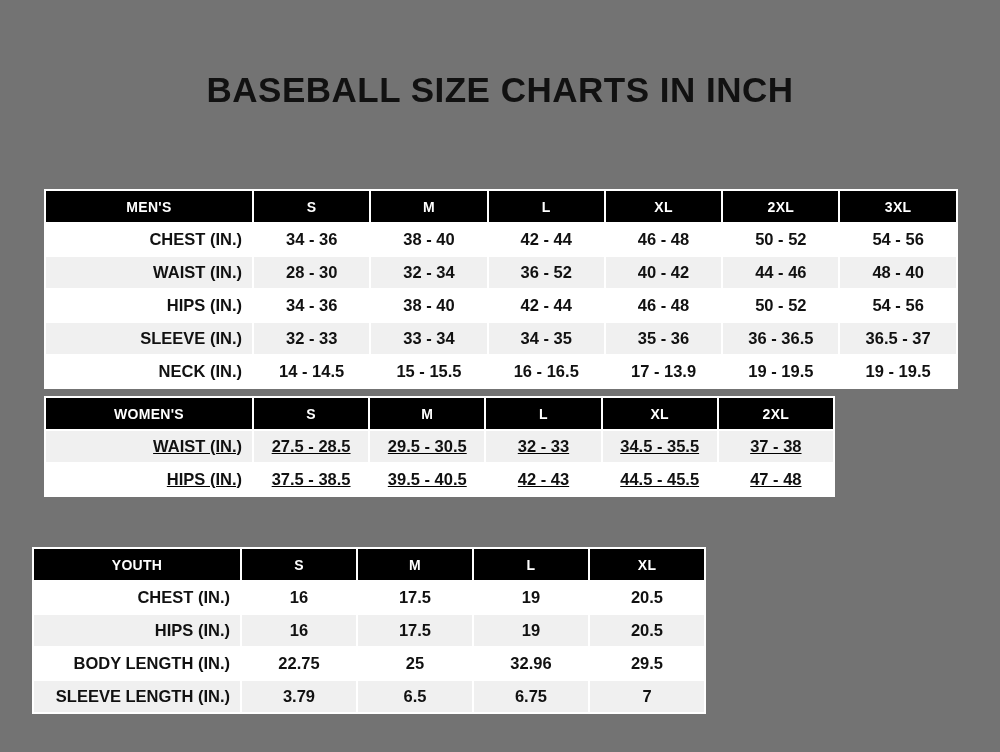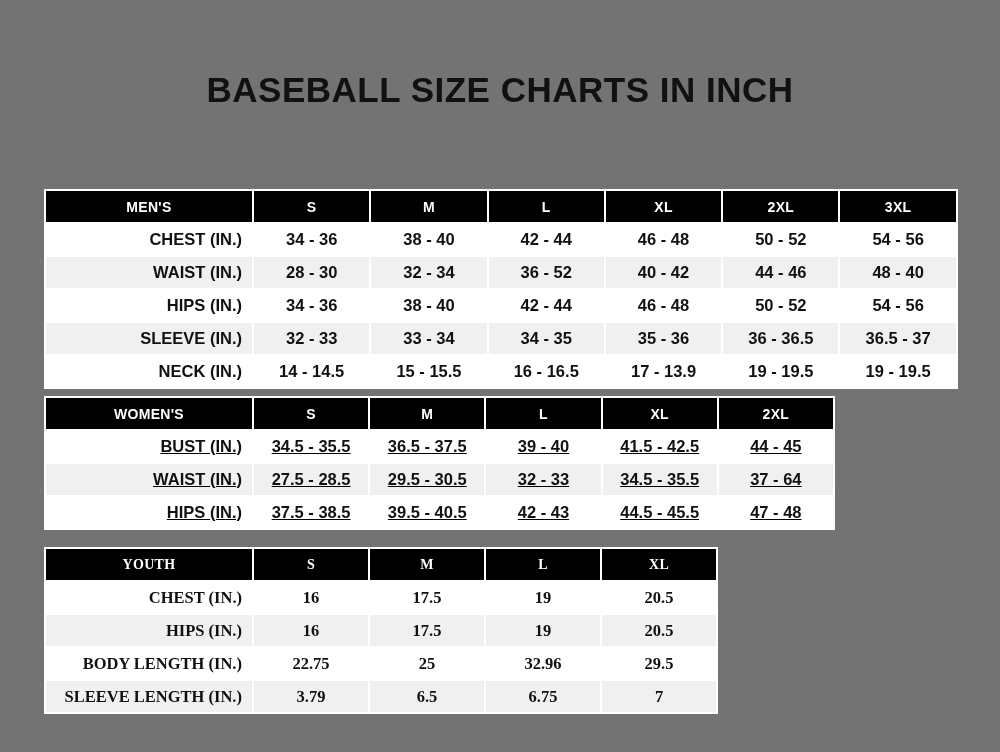--- a/index.html
+++ b/index.html
@@ -71,21 +71,21 @@
   }
   
   #mens-table  { top: 189px; left: 44px; width: 912px; }
   #mens-table col.c0 { width: 208px; }
   #mens-table col.cx { width: 117.3px; }
 
   #womens-table { top: 396px; left: 44px; width: 789px; text-decoration: underline; }
   #womens-table col.c0 { width: 208px; }
   #womens-table col.cx { width: 116.2px; }
 
-  #youth-table { top: 547px; left: 44px; width: 672px; font-family: Liberation Serif, serif; }
+  #youth-table { top: 547px; left: 32px; width: 672px; }
   #youth-table col.c0 { width: 208px; }
   #youth-table col.cx { width: 116px; }
 </style>
 </head>
 <body>
 
 <div class="page">
 
   <div class="chart-title">BASEBALL SIZE CHARTS IN INCH</div>
 
@@ -172,35 +172,27 @@
       <tr>
         <th class="rowlabel">WOMEN'S</th>
         <th>S</th>
         <th>M</th>
         <th>L</th>
         <th>XL</th>
         <th>2XL</th>
       </tr>
     </thead>
     <tbody>
-      <tr class="even">
-        <td class="rowlabel">BUST (IN.)</td>
-        <td>34.5 - 35.5</td>
-        <td>36.5 - 37.5</td>
-        <td>39 - 40</td>
-        <td>41.5 - 42.5</td>
-        <td>44 - 45</td>
-      </tr>
       <tr class="odd">
         <td class="rowlabel">WAIST (IN.)</td>
         <td>27.5 - 28.5</td>
         <td>29.5 - 30.5</td>
         <td>32 - 33</td>
         <td>34.5 - 35.5</td>
-        <td>37 - 64</td>
+        <td>37 - 38</td>
       </tr>
       <tr class="even">
         <td class="rowlabel">HIPS (IN.)</td>
         <td>37.5 - 38.5</td>
         <td>39.5 - 40.5</td>
         <td>42 - 43</td>
         <td>44.5 - 45.5</td>
         <td>47 - 48</td>
       </tr>
     </tbody>

